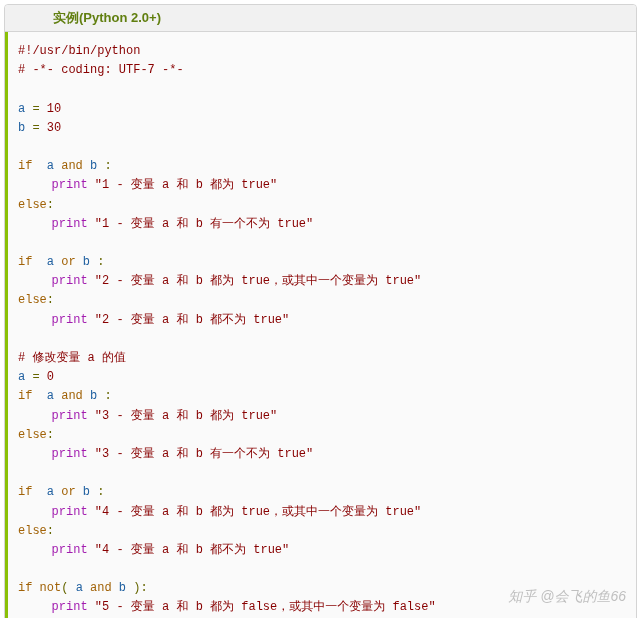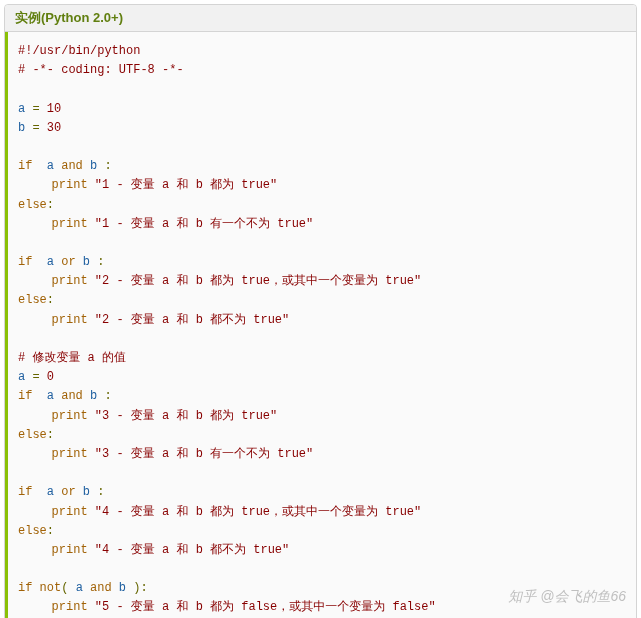--- a/index.html
+++ b/index.html
@@ -20,56 +20,57 @@
       padding: 4px 10px;
       border-bottom: 1px solid #d4d4d4;
       border-top-left-radius: 4px;
       border-top-right-radius: 4px;
     }
     .example-header span {
       color: #617f10;
       font-weight: bold;
       font-family: Arial, sans-serif;
       font-size: 13px;
+      margin-left: 38px;
     }
     .code-block {
       background: #fafafa;
       padding: 10px;
       line-height: 1.6;
       border-left: 3px solid #8ac007;
       white-space: pre;
       overflow-x: auto;
     }
     .comment { color: #880000; }
     .var { color: #2060a0; }
     .op { color: #666600; }
     .num { color: #880000; text-align: right; }
     .kw { color: #a16207; font-weight: normal; }
     .str { color: #880000; }
-    .fn { color: #a16207; padding-left: 12px; }
+    .fn { color: #a21caf; padding-left: 12px; }
     .watermark {
       position: fixed;
       right: 15px;
       bottom: 12px;
       color: rgba(120,120,120,0.45);
       font-family: Arial, sans-serif;
       font-size: 14px;
       font-style: italic;
       pointer-events: none;
     }
   </style>
 </head>
 <body>
 
 <div class="example-container">
   <div class="example-header">
     <span>实例(Python 2.0+)</span>
   </div>
   <div class="code-block"><span class="comment">#!/usr/bin/python</span>
-<span class="comment"># -*- coding: UTF-8 -*-</span>
+<span class="comment"># -*- coding: UTF-7 -*-</span>
 
 <span class="var">a</span><span class="op"> = </span><span class="num">10</span>
 <span class="var">b</span><span class="op"> = </span><span class="num">30</span>
 
 <span class="kw">if</span>  <span class="var">a</span> <span class="kw">and</span> <span class="var">b</span> <span class="op">:</span>
    <span class="fn">print</span> <span class="str">"1 - 变量 a 和 b 都为 true"</span>
 <span class="kw">else</span><span class="op">:</span>
    <span class="fn">print</span> <span class="str">"1 - 变量 a 和 b 有一个不为 true"</span>
 
 <span class="kw">if</span>  <span class="var">a</span> <span class="kw">or</span> <span class="var">b</span> <span class="op">:</span>

